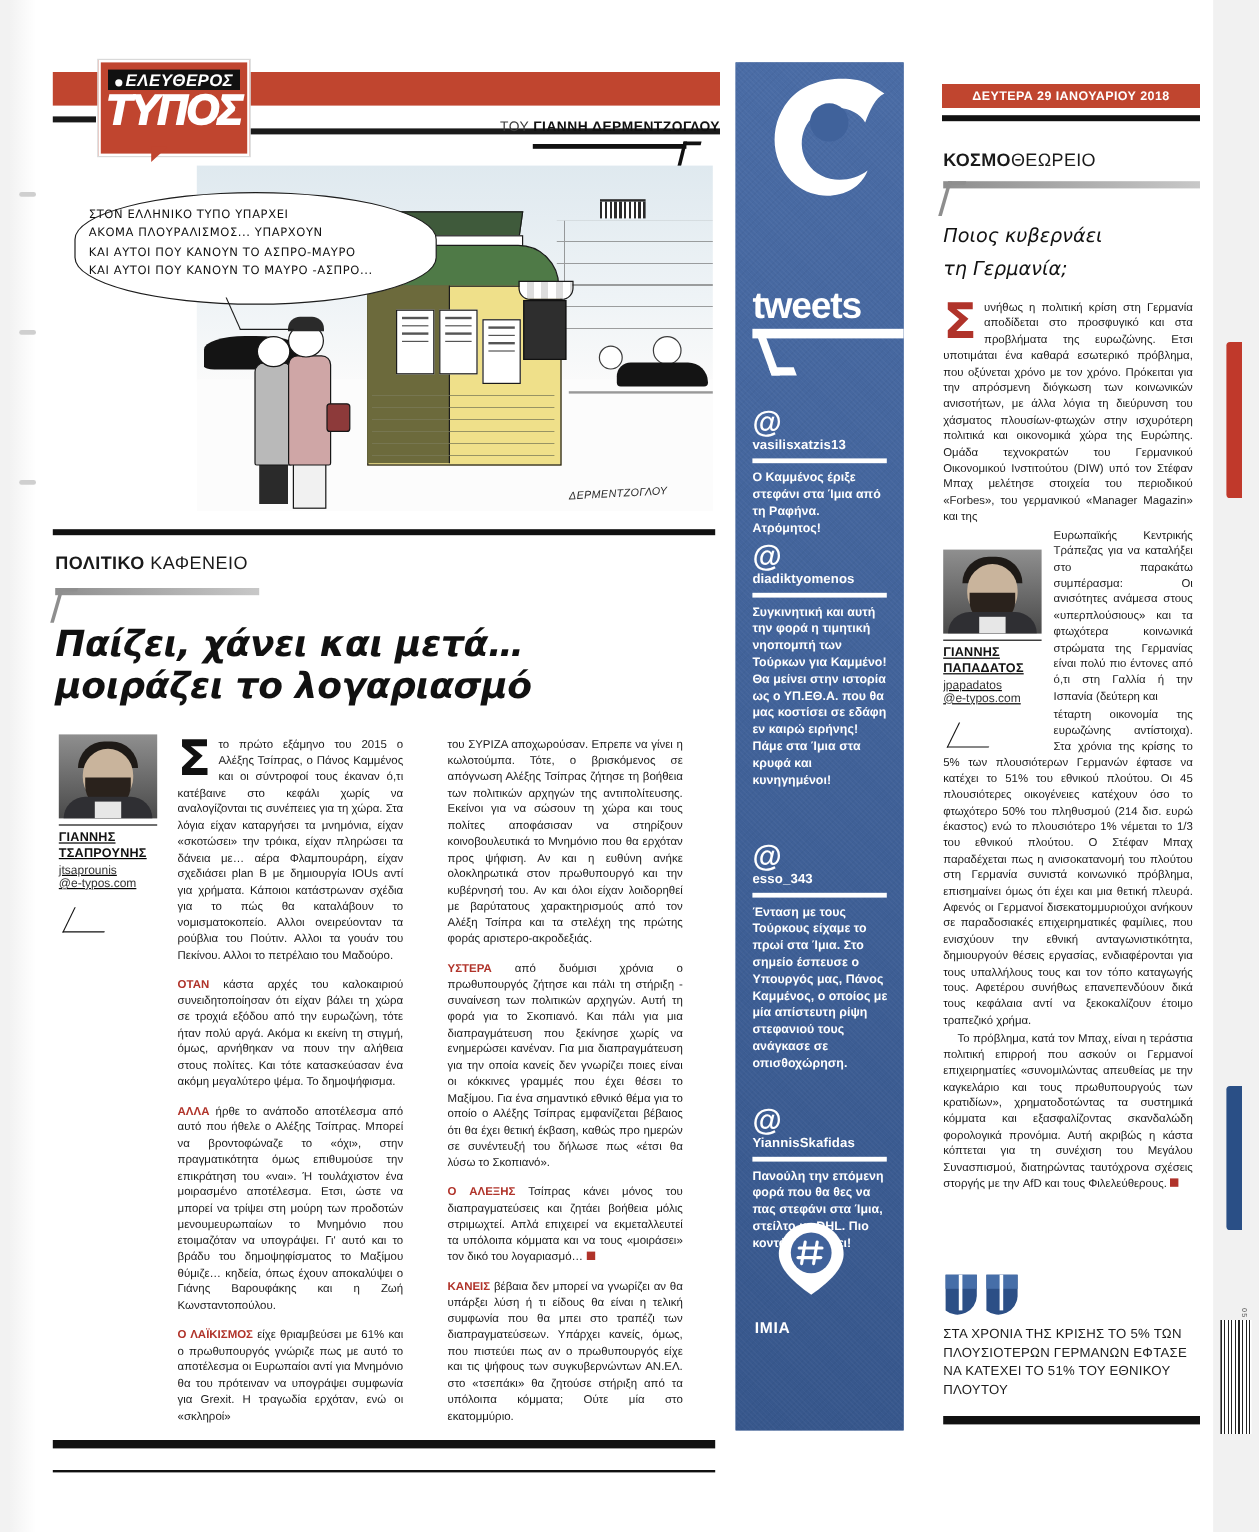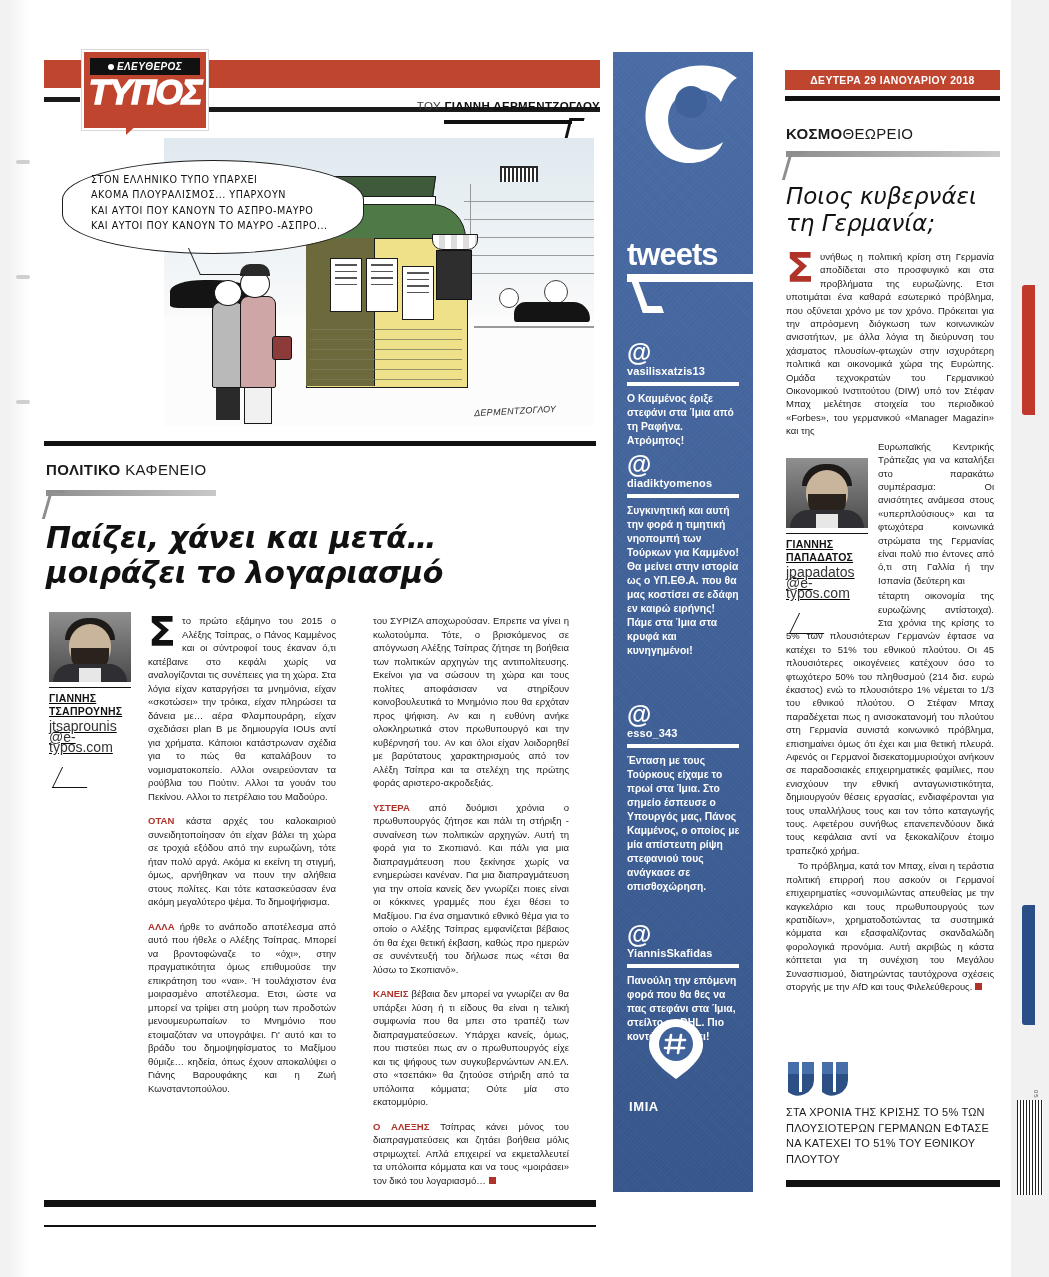--- a/index.html
+++ b/index.html
@@ -18,42 +18,42 @@
 
   
   .masthead{position:absolute;left:44px;top:52px;width:556px;height:66px;}
   .mast-redbar{position:absolute;left:0;top:8px;width:556px;height:28px;background:#c0452f;}
   .mast-blackbar{position:absolute;left:150px;top:55px;width:406px;height:5px;background:#1a1a1a;}
   .mast-blackbar2{position:absolute;left:0;top:45px;width:36px;height:5px;background:#1a1a1a;}
   .logo{position:absolute;left:38px;top:-2px;width:122px;height:76px;background:#c0452f;
         border:2px solid #fff;box-shadow:0 0 0 1px #d9d9d9;}
   .logo-top{position:absolute;left:6px;top:6px;width:110px;height:17px;background:#111;
             display:flex;align-items:center;justify-content:center;}
-  .logo-top span{color:#fff;font-size:10px;font-weight:bold;font-style:italic;letter-spacing:.4px;}
+  .logo-top span{color:#fff;font-size:14px;font-weight:bold;font-style:italic;letter-spacing:.4px;}
   .logo-dot{width:6px;height:6px;border-radius:50%;background:#fff;margin-right:3px;display:inline-block;}
   .logo-word{position:absolute;left:2px;top:22px;width:118px;height:36px;
              color:#fff;font-size:35px;font-weight:bold;font-style:italic;letter-spacing:-1px;
              text-align:center;line-height:36px;-webkit-text-stroke:1.5px #fff;}
   .logo-tail{position:absolute;left:42px;top:70px;width:0;height:0;
              border-left:14px solid #c0452f;border-bottom:13px solid transparent;}
   .cartoonist{position:absolute;left:390px;top:100px;width:210px;text-align:right;
               font-size:11.5px;color:#3b3b3b;letter-spacing:.4px;}
   .cartoonist b{color:#111;text-align:right;}
   .cartoonist-rule{position:absolute;left:444px;top:120px;width:128px;height:4px;background:#111;}
   .cartoonist-hook{position:absolute;left:566px;top:118px;width:12px;height:26px;
                    border-left:3px solid #111;border-top:3px solid #111;transform:skewX(-14deg);}
 
   
   .cartoon{position:absolute;left:44px;top:130px;width:556px;height:300px;overflow:hidden;}
   .ct-sky{position:absolute;left:120px;top:8px;width:430px;height:180px;
           background:linear-gradient(180deg,#dfe9ef 0%,#eef3f6 60%,#fafafa 100%);}
   .ct-ground{position:absolute;left:120px;top:186px;width:430px;height:110px;background:#fcfcfc;}
   .bubble{position:absolute;left:18px;top:30px;width:300px;height:92px;background:#fff;
           border:1.6px solid #1d1d1d;border-radius:50% / 42%;}
-  .bubble-txt{position:absolute;left:47px;top:42px;width:272px;font-size:9.6px;line-height:15.4px;
+  .bubble-txt{position:absolute;left:30px;top:42px;width:272px;font-size:9.6px;line-height:15.4px;
               color:#111;letter-spacing:.5px;font-family:"DejaVu Sans",sans-serif;}
   .bubble-tail{position:absolute;left:150px;top:118px;width:44px;height:26px;
                border-left:1.6px solid #1d1d1d;border-bottom:1.6px solid #1d1d1d;transform:skewX(24deg);}
   
   .kiosk-roof1{position:absolute;left:268px;top:46px;width:120px;height:28px;background:#3f5a3b;
                transform:skewX(-8deg);border:1.5px solid #1b1b1b;}
   .kiosk-roof-white{position:absolute;left:290px;top:66px;width:100px;height:14px;background:#fff;border:1.5px solid #1b1b1b;}
   .kiosk-roof2{position:absolute;left:250px;top:74px;width:170px;height:34px;background:#4f7a47;
                border:1.6px solid #1b1b1b;border-radius:6px 36px 2px 2px;}
   .kiosk-body{position:absolute;left:262px;top:108px;width:160px;height:148px;background:#efe08a;border:1.6px solid #1b1b1b;}
@@ -104,21 +104,21 @@
   .author{position:absolute;width:86px;text-decoration:underline;}
   .author-photo{width:82px;height:70px;background:#555;position:relative;overflow:hidden;
                 background:linear-gradient(180deg,#8f8f8f,#4a4a4a);}
   .author-photo .face{position:absolute;left:20px;top:12px;width:42px;height:44px;border-radius:50% 50% 45% 45%;background:#c9b49c;}
   .author-photo .hair{position:absolute;left:16px;top:6px;width:50px;height:22px;border-radius:25px 25px 0 0;background:#1e1a17;}
   .author-photo .beard{position:absolute;left:22px;top:36px;width:38px;height:26px;border-radius:0 0 20px 20px;background:#2a221c;}
   .author-photo .body{position:absolute;left:4px;bottom:0;width:74px;height:18px;background:#2f2f33;border-radius:20px 20px 0 0;}
   .author-photo .shirt{position:absolute;left:30px;bottom:0;width:22px;height:14px;background:#e7e7e7;}
   .author-rule{width:82px;height:1.2px;background:#111;margin-top:5px;}
   .author-name{font-size:10.5px;font-weight:bold;line-height:12.5px;color:#111;margin-top:4px;letter-spacing:.2px;}
-  .author-mail{font-size:14px;line-height:10.5px;color:#333;margin-top:4px;}
+  .author-mail{font-size:10px;line-height:10.5px;color:#333;margin-top:4px;}
   .author-hook{width:34px;height:20px;border-bottom:1.1px solid #111;border-left:1.1px solid #111;
                transform:skewX(-26deg);margin-top:14px;margin-left:8px;}
 
   
   .col{position:absolute;font-size:9.55px;line-height:13.5px;color:#1b1b1b;text-align:justify;
        font-family:"Liberation Sans",sans-serif;}
   .col p{margin:0 0 11px 0;}
   .dropcap{float:left;font-size:41px;line-height:30px;font-weight:bold;color:#111;
            margin:3px 6px 0 0;font-family:"DejaVu Sans",sans-serif;}
   .dropcap-red{color:#b0332a;}
@@ -145,21 +145,21 @@
   .tw-pin{position:absolute;left:34px;bottom:112px;width:58px;height:62px;}
   .tw-imia{position:absolute;left:16px;bottom:78px;font-size:13px;font-weight:bold;color:#fff;letter-spacing:.6px;}
 
   
   .date-badge{position:absolute;left:785px;top:70px;width:215px;height:20px;background:#c0452f;
               color:#fff;font-size:10.4px;font-weight:bold;letter-spacing:.35px;
               display:flex;align-items:center;justify-content:center;}
   .date-rule{position:absolute;left:785px;top:96px;width:215px;height:4.5px;background:#111;}
   .r-head{position:absolute;left:786px;top:125px;font-size:15px;letter-spacing:.3px;color:#1a1a1a;}
   .r-title{position:absolute;left:786px;top:183px;width:205px;
-           font-family:"DejaVu Sans",sans-serif;font-style:italic;font-size:23px;line-height:27px;color:#111;}
+           font-family:"DejaVu Sans",sans-serif;font-style:italic;font-size:16px;line-height:27px;color:#111;}
   .r-col{position:absolute;left:786px;top:250px;width:208px;font-size:9.5px;line-height:13.4px;
          color:#1b1b1b;text-align:justify;}
   .r-col p{margin:0 0 2px 0;}
   .r-author{position:absolute;left:786px;top:458px;width:84px;}
   .wrapbox{float:left;width:92px;height:178px;shape-outside:inset(0);}
   .quote-marks{position:absolute;left:786px;top:1062px;width:66px;height:34px;}
   .r-quote{position:absolute;left:786px;top:1105px;width:215px;font-size:11px;line-height:15.5px;
            color:#1b1b1b;letter-spacing:.2px;}
   .bottom-rule{position:absolute;left:44px;top:1200px;width:552px;height:7px;background:#111;}
   .bottom-rule-r{position:absolute;left:786px;top:1180px;width:214px;height:7px;background:#111;}
@@ -288,27 +288,28 @@
       <div>jtsaprounis</div>
       <div>@e-typos.com</div>
     </div>
     <div class="author-hook"></div>
   </div>
 
   <div class="col" style="left:148px;top:614px;width:188px;">
     <p><span class="dropcap">Σ</span><span>το πρώτο εξάμηνο του 2015 ο Αλέξης Τσίπρας, ο Πάνος Καμμένος και οι σύντροφοί τους έκαναν ό,τι κατέβαινε στο κεφάλι χωρίς να αναλογίζονται τις συνέπειες για τη χώρα. Στα λόγια είχαν καταργήσει τα μνημόνια, είχαν «σκοτώσει» την τρόικα, είχαν πληρώσει τα δάνεια με… αέρα Φλαμπουράρη, είχαν σχεδιάσει plan B με δημιουργία IOUs αντί για χρήματα. Κάποιοι κατάστρωναν σχέδια για το πώς θα καταλάβουν το νομισματοκοπείο. Αλλοι ονειρεύονταν τα ρούβλια του Πούτιν. Αλλοι τα γουάν του Πεκίνου. Αλλοι το πετρέλαιο του Μαδούρο.</span></p>
     <p><span class="lead">ΟΤΑΝ</span><span> κάστα αρχές του καλοκαιριού συνειδητοποίησαν ότι είχαν βάλει τη χώρα σε τροχιά εξόδου από την ευρωζώνη, τότε ήταν πολύ αργά. Ακόμα κι εκείνη τη στιγμή, όμως, αρνήθηκαν να πουν την αλήθεια στους πολίτες. Και τότε κατασκεύασαν ένα ακόμη μεγαλύτερο ψέμα. Το δημοψήφισμα.</span></p>
     <p><span class="lead">ΑΛΛΑ</span><span> ήρθε το ανάποδο αποτέλεσμα από αυτό που ήθελε ο Αλέξης Τσίπρας. Μπορεί να βροντοφώναζε το «όχι», στην πραγματικότητα όμως επιθυμούσε την επικράτηση του «ναι». Ή τουλάχιστον ένα μοιρασμένο αποτέλεσμα. Ετσι, ώστε να μπορεί να τρίψει στη μούρη των προδοτών μενουμευρωπαίων το Μνημόνιο που ετοιμαζόταν να υπογράψει. Γι' αυτό και το βράδυ του δημοψηφίσματος το Μαξίμου θύμιζε… κηδεία, όπως έχουν αποκαλύψει ο Γιάνης Βαρουφάκης και η Ζωή Κωνσταντοπούλου.</span></p>
+    <p><span class="lead">Ο ΛΑΪΚΙΣΜΟΣ</span><span> είχε θριαμβεύσει με 61% και ο πρωθυπουργός γνώριζε πως με αυτό το αποτέλεσμα οι Ευρωπαίοι αντί για Μνημόνιο θα του πρότειναν να υπογράψει συμφωνία για Grexit. Η τραγωδία ερχόταν, ενώ οι «σκληροί»</span></p>
   </div>
 
   <div class="col" style="left:373px;top:614px;width:196px;">
     <p><span>του ΣΥΡΙΖΑ αποχωρούσαν. Επρεπε να γίνει η κωλοτούμπα. Τότε, ο βρισκόμενος σε απόγνωση Αλέξης Τσίπρας ζήτησε τη βοήθεια των πολιτικών αρχηγών της αντιπολίτευσης. Εκείνοι για να σώσουν τη χώρα και τους πολίτες αποφάσισαν να στηρίξουν κοινοβουλευτικά το Μνημόνιο που θα ερχόταν προς ψήφιση. Αν και η ευθύνη ανήκε ολοκληρωτικά στον πρωθυπουργό και την κυβέρνησή του. Αν και όλοι είχαν λοιδορηθεί με βαρύτατους χαρακτηρισμούς από τον Αλέξη Τσίπρα και τα στελέχη της πρώτης φοράς αριστερο-ακροδεξιάς.</span></p>
     <p><span class="lead">ΥΣΤΕΡΑ</span><span> από δυόμισι χρόνια ο πρωθυπουργός ζήτησε και πάλι τη στήριξη - συναίνεση των πολιτικών αρχηγών. Αυτή τη φορά για το Σκοπιανό. Και πάλι για μια διαπραγμάτευση που ξεκίνησε χωρίς να ενημερώσει κανέναν. Για μια διαπραγμάτευση για την οποία κανείς δεν γνωρίζει ποιες είναι οι κόκκινες γραμμές που έχει θέσει το Μαξίμου. Για ένα σημαντικό εθνικό θέμα για το οποίο ο Αλέξης Τσίπρας εμφανίζεται βέβαιος ότι θα έχει θετική έκβαση, καθώς προ ημερών σε συνέντευξή του δήλωσε πως «έτσι θα λύσω το Σκοπιανό».</span></p>
+    <p><span class="lead">Ο ΑΛΕΞΗΣ</span><span> Τσίπρας κάνει μόνος του διαπραγματεύσεις και ζητάει βοήθεια μόλις στριμωχτεί. Απλά επιχειρεί να εκμεταλλευτεί τα υπόλοιπα κόμματα και να τους «μοιράσει» τον δικό του λογαριασμό…</span><span class="endmark"></span></p>
     <p><span class="lead">ΚΑΝΕΙΣ</span><span> βέβαια δεν μπορεί να γνωρίζει αν θα υπάρξει λύση ή τι είδους θα είναι η τελική συμφωνία που θα μπει στο τραπέζι των διαπραγματεύσεων. Υπάρχει κανείς, όμως, που πιστεύει πως αν ο πρωθυπουργός είχε και τις ψήφους των συγκυβερνώντων ΑΝ.ΕΛ. στο «τσεπάκι» θα ζητούσε στήριξη από τα υπόλοιπα κόμματα; Ούτε μία στο εκατομμύριο.</span></p>
-    <p><span class="lead">Ο ΑΛΕΞΗΣ</span><span> Τσίπρας κάνει μόνος του διαπραγματεύσεις και ζητάει βοήθεια μόλις στριμωχτεί. Απλά επιχειρεί να εκμεταλλευτεί τα υπόλοιπα κόμματα και να τους «μοιράσει» τον δικό του λογαριασμό…</span><span class="endmark"></span></p>
   </div>
 
   <div class="bottom-rule"></div>
   <div class="bottom-rule2"></div>
 
   <div class="tw">
     <div class="tw-grain"></div>
 
     <svg class="tw-bird" viewBox="0 0 110 120">
       <path d="M96 8 C 78 0, 44 2, 28 22 C 10 44, 14 76, 34 92 C 54 108, 86 102, 94 80

